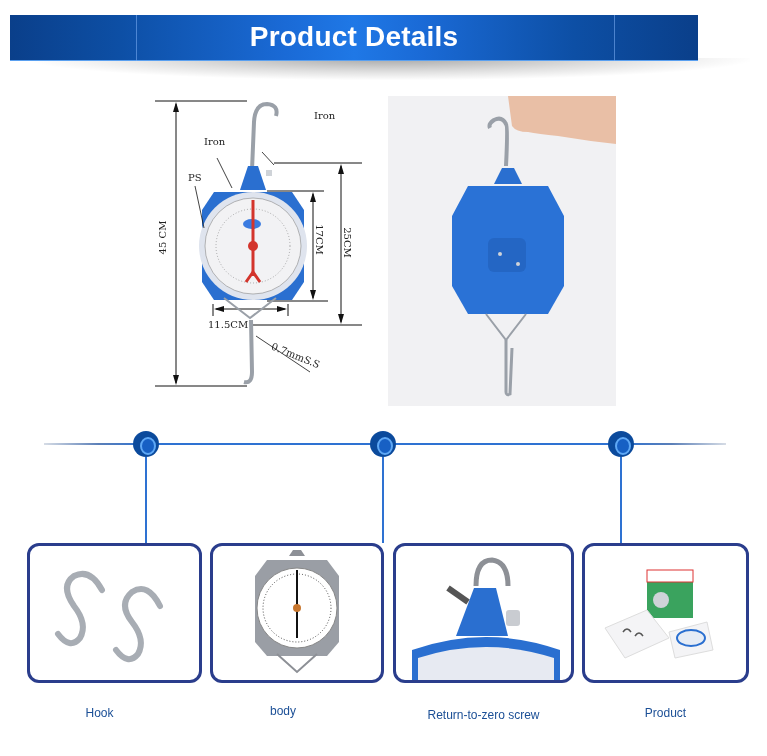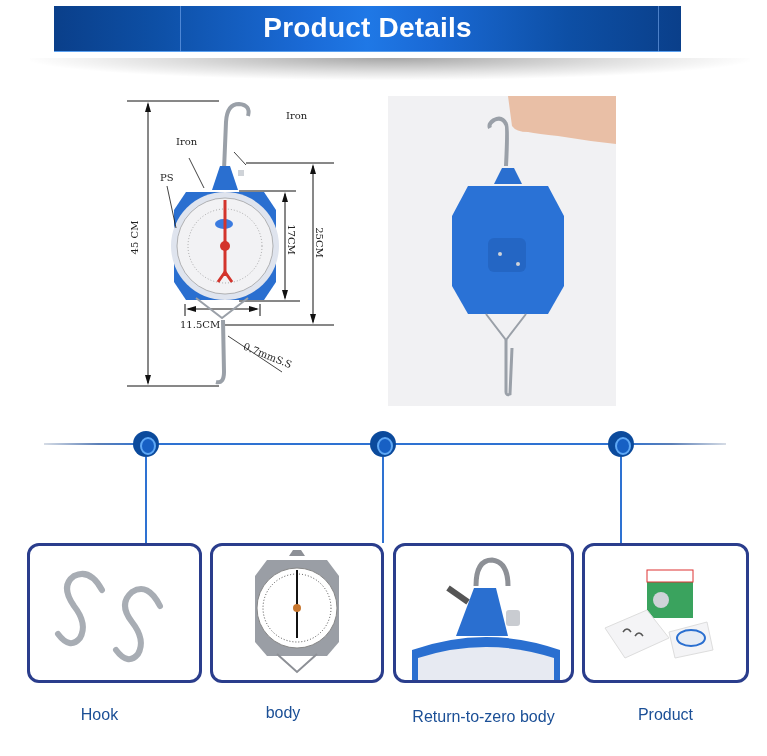--- a/index.html
+++ b/index.html
@@ -5,33 +5,32 @@
   * { box-sizing: border-box; margin: 0; padding: 0; }
   html, body { width: 767px; height: 756px; background: #ffffff; overflow: hidden; }
   body { position: relative; font-family: "Liberation Sans", sans-serif; }
 
   
   .banner-shadow {
     position: absolute; left: 30px; top: 58px; width: 720px; height: 22px;
     background: radial-gradient(ellipse at 50% 0%, rgba(0,0,0,0.35) 0%, rgba(0,0,0,0.12) 45%, rgba(0,0,0,0) 72%);
   }
   .banner {
-    position: absolute; left: 10px; top: 6px; width: 627px; height: 46px;
+    position: absolute; left: 10px; top: 15px; width: 688px; height: 46px;
     background: linear-gradient(to right, #0a3f8a 0%, #0d4fa5 16%, #1a6ad6 40%, #1f78e6 50%, #1a6ad6 60%, #0d4fa5 82%, #0a3f8a 100%);
     border-bottom: 1px solid #5aa0f0;
-    margin-left: 44px;
   }
   .banner .seg { position: absolute; top: 0; width: 1px; height: 46px; background: rgba(120,170,240,0.6); }
   .banner-title {
     position: absolute; left: 0; right: 0; top: 6px; text-align: center;
     color: #ffffff; font-weight: bold; font-size: 28px; letter-spacing: 0.2px;
   }
 
   
-  .diagram { position: absolute; left: 124px; top: 92px; width: 220px; height: 305px; text-align: right; }
+  .diagram { position: absolute; left: 152px; top: 92px; width: 220px; height: 305px; text-align: right; }
   .lbl { position: absolute; font-family: "DejaVu Serif", serif; font-size: 10px; color: #222; }
 
   
   .photo { position: absolute; left: 388px; top: 96px; width: 228px; height: 310px; background: #f1f1f3; }
 
   
   .tl-line {
     position: absolute; left: 44px; top: 443px; width: 682px; height: 2px;
     background: linear-gradient(to right, rgba(120,140,170,0.3) 0%, #5b7fb8 8%, #2e72d2 15%, #2e72d2 85%, #5b7fb8 92%, rgba(120,140,170,0.3) 100%);
   }
@@ -43,21 +42,21 @@
     content: ""; position: absolute; left: 7px; top: 6px; width: 12px; height: 14px; border-radius: 50%;
     border: 2px solid #5fa8f5; background: #1760c4;
   }
   .vline { position: absolute; width: 2px; background: #2e72d2; }
 
   
   .card {
     position: absolute; top: 543px; height: 140px; border: 3px solid #2a3d8c; border-radius: 12px; background: #fff; overflow: hidden;
   }
   .caption {
-    position: absolute; font-size: 16px; color: #1b4f96; text-align: center;
+    position: absolute; font-size: 12px; color: #1b4f96; text-align: center;
   }
 </style>
 </head>
 <body>
 
 <div class="banner-shadow"></div>
 <div class="banner">
   <div class="seg" style="left:126px"></div>
   <div class="seg" style="left:604px"></div>
   <div class="banner-title">Product Details</div>
@@ -168,21 +167,21 @@
 <div class="card" style="left:393px;width:181px">
   <svg width="175" height="134" viewBox="0 0 175 134">
     <path d="M80 40 Q80 14 96 14 Q112 16 112 40" fill="none" stroke="#8d9096" stroke-width="5"></path>
     <line x1="52" y1="42" x2="72" y2="56" stroke="#555" stroke-width="6"></line>
     <path d="M60 90 L78 42 L100 42 L112 90 Z" fill="#2a6fd0"></path>
     <rect x="110" y="64" width="14" height="16" rx="3" fill="#c9ccd1"></rect>
     <path d="M16 104 Q90 78 164 104 L164 134 L16 134 Z" fill="#2a6fd0"></path>
     <path d="M22 112 Q90 90 158 112 L158 134 L22 134 Z" fill="#e7eaf2"></path>
   </svg>
 </div>
-<div class="caption" style="left:393px;width:181px;top:708px">Return-to-zero body</div>
+<div class="caption" style="left:393px;width:181px;top:708px">Return-to-zero screw</div>
 
 <div class="card" style="left:582px;width:167px">
   <svg width="161" height="134" viewBox="0 0 161 134">
     <rect x="62" y="24" width="46" height="48" fill="#3aa35e"></rect>
     <rect x="62" y="24" width="46" height="12" fill="#ffffff" stroke="#d33" stroke-width="1"></rect>
     <circle cx="76" cy="54" r="8" fill="#cfd3d8"></circle>
     <polygon points="20,82 62,64 84,92 40,112" fill="#f4f4f6" stroke="#ddd"></polygon>
     <path d="M38 86 Q42 80 46 86 M50 90 Q54 84 58 90" fill="none" stroke="#555" stroke-width="1.5"></path>
     <polygon points="84,86 122,76 128,104 90,112" fill="#f4f4f6" stroke="#ddd"></polygon>
     <ellipse cx="106" cy="92" rx="14" ry="8" fill="#e6ecf5" stroke="#2a6fd0" stroke-width="2"></ellipse>

